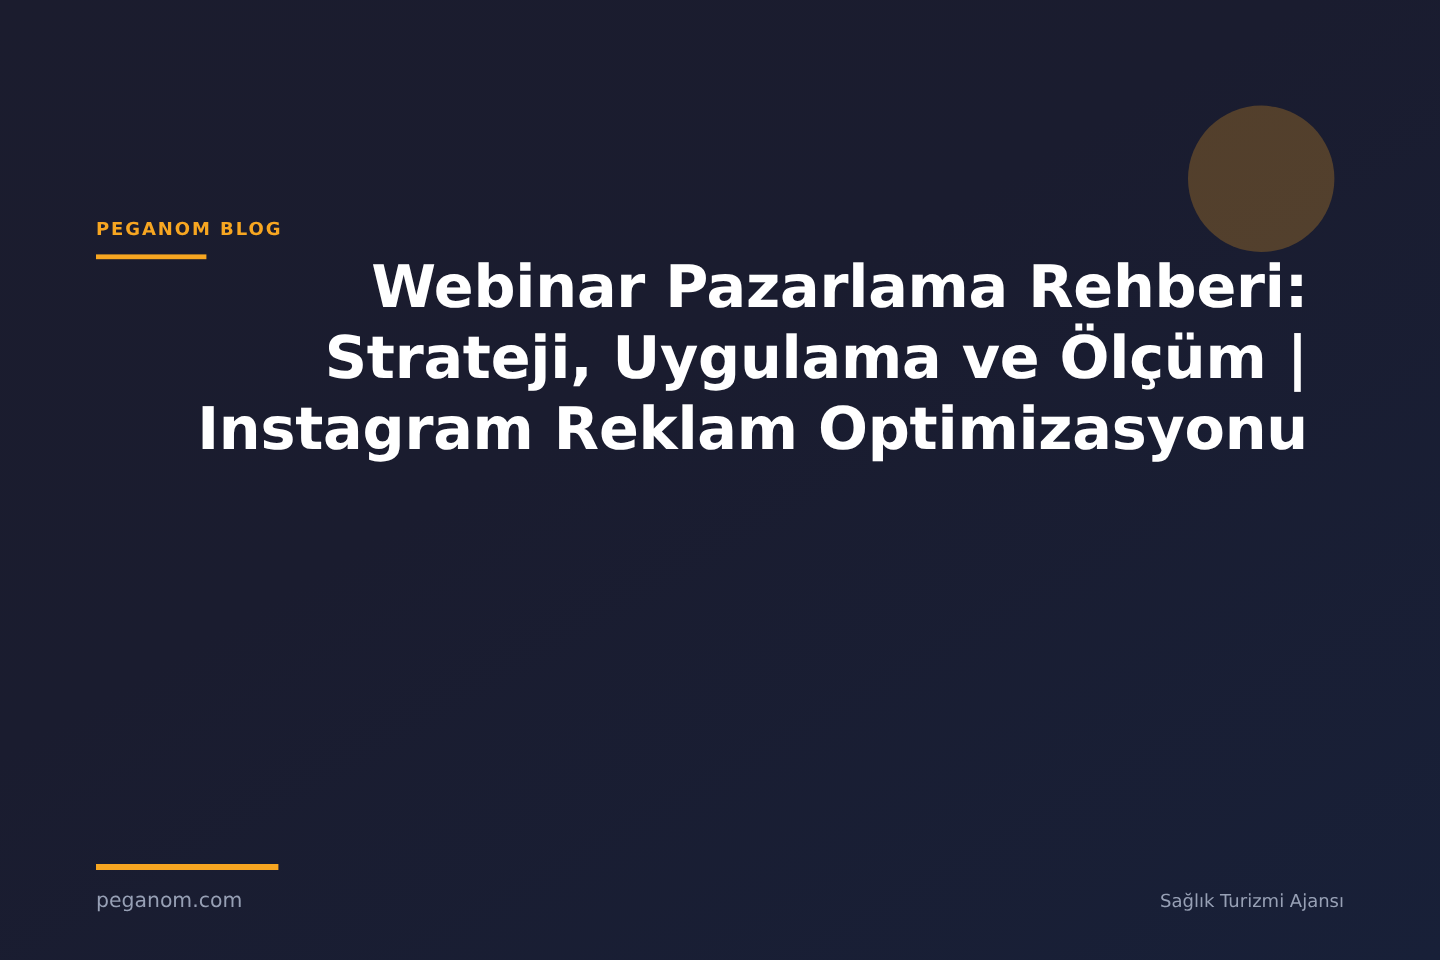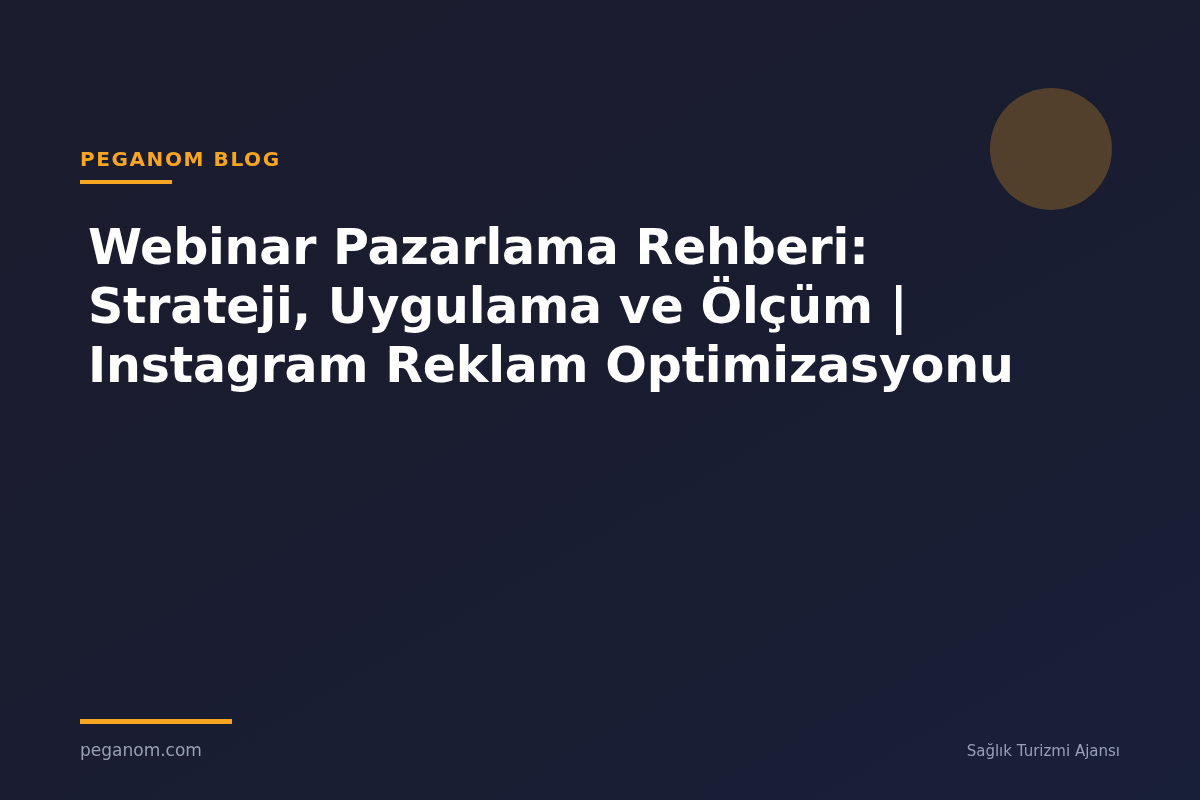--- a/index.html
+++ b/index.html
@@ -39,45 +39,47 @@
   
   .header-block {
     position: absolute;
     left: 80px;
     top: 148px;
     width: 1000px;
   }
   .kicker {
     display: block;
     color: #f7a621;
-    font-size: 20px;
+    font-size: 15px;
     font-weight: bold;
     letter-spacing: 1.6px;
     line-height: 22px;
     white-space: nowrap;
+    margin-top: 32px;
   }
   .kicker-rule {
     margin-top: 10px;
     width: 92px;
     height: 4px;
     background: #f7a621;
   }
 
   
   .title {
     position: absolute;
     left: 80px;
     top: 210px;
     width: 1010px;
-    margin: 8px;
+    margin: 0;
     color: #ffffff;
     font-size: 49px;
     font-weight: bold;
     line-height: 59px;
     letter-spacing: -0.2px;
+    text-align: right;
   }
 
   
   .footer {
     position: absolute;
     left: 80px;
     right: 80px;
     bottom: 38px;
   }
   .footer-rule {

